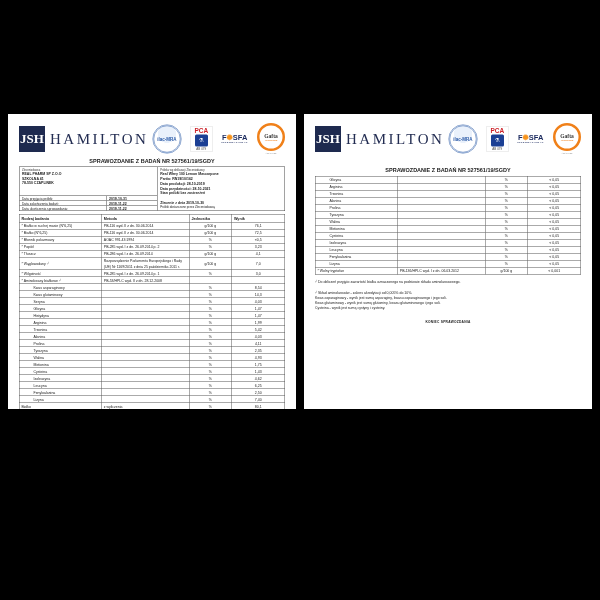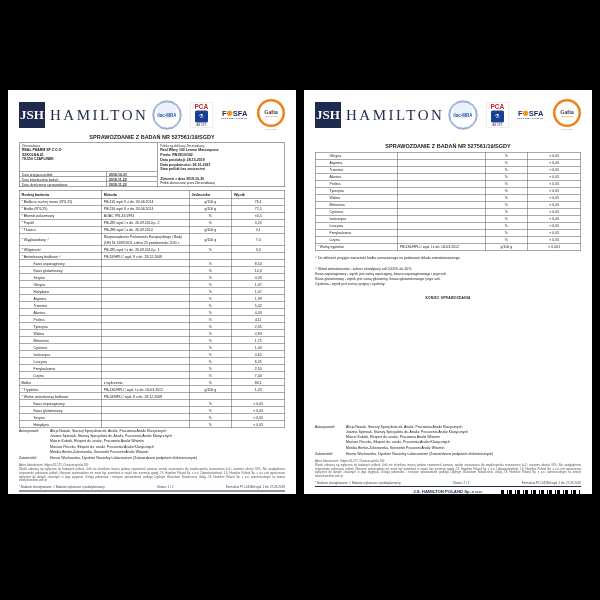--- a/index.html
+++ b/index.html
@@ -1,20 +1,20 @@
 <!DOCTYPE html>
 <html><head>
 <meta charset="utf-8">
 <style>
   html,body{margin:0;padding:0;background:#000;}
   *{box-sizing:border-box;}
   .stage{width:600px;height:600px;background:#000;position:relative;overflow:hidden;
          font-family:"Liberation Sans",sans-serif;}
   .pages{position:absolute;top:90px;left:8px;display:flex;gap:8px;}
-  .page-slot{width:288px;height:404px;overflow:hidden;background:#f0abfc;}
+  .page-slot{width:288px;height:295px;overflow:hidden;background:#f0abfc;margin-top:24px;}
   .page{width:576px;height:840px;transform:scale(.5);transform-origin:0 0;background:#fff;
         color:#1a1a1a;display:flex;flex-direction:column;padding:14px 22px 10px 22px;}
   
   .logo-row{display:flex;align-items:flex-start;justify-content:space-between;height:86px;}
   .brand{display:flex;align-items:center;gap:10px;margin-top:10px;}
   .monogram{width:52px;height:52px;background:#1e2a4f;color:#fff;display:flex;align-items:center;
             justify-content:center;font-family:"Liberation Serif",serif;font-size:26px;font-weight:bold;}
   .brand-name{font-family:"Liberation Serif",serif;font-size:30px;letter-spacing:5px;color:#232d52;}
   .badges{display:flex;align-items:center;gap:18px;margin-top:4px;}
   .badge{display:flex;flex-direction:column;align-items:center;font-size:7px;}

